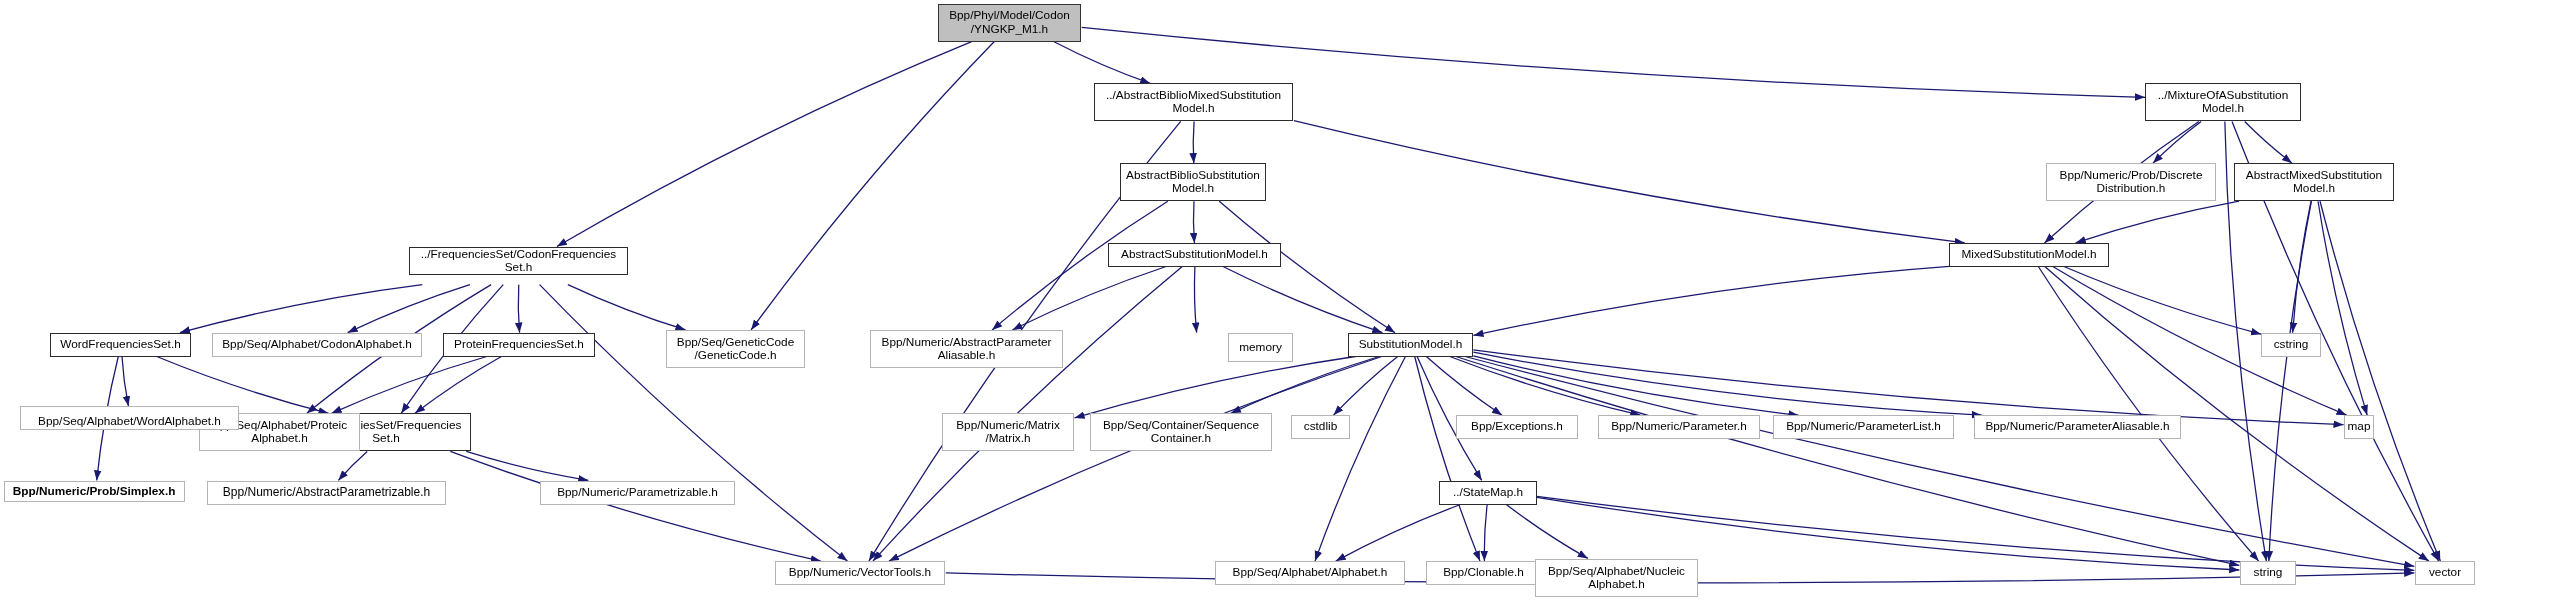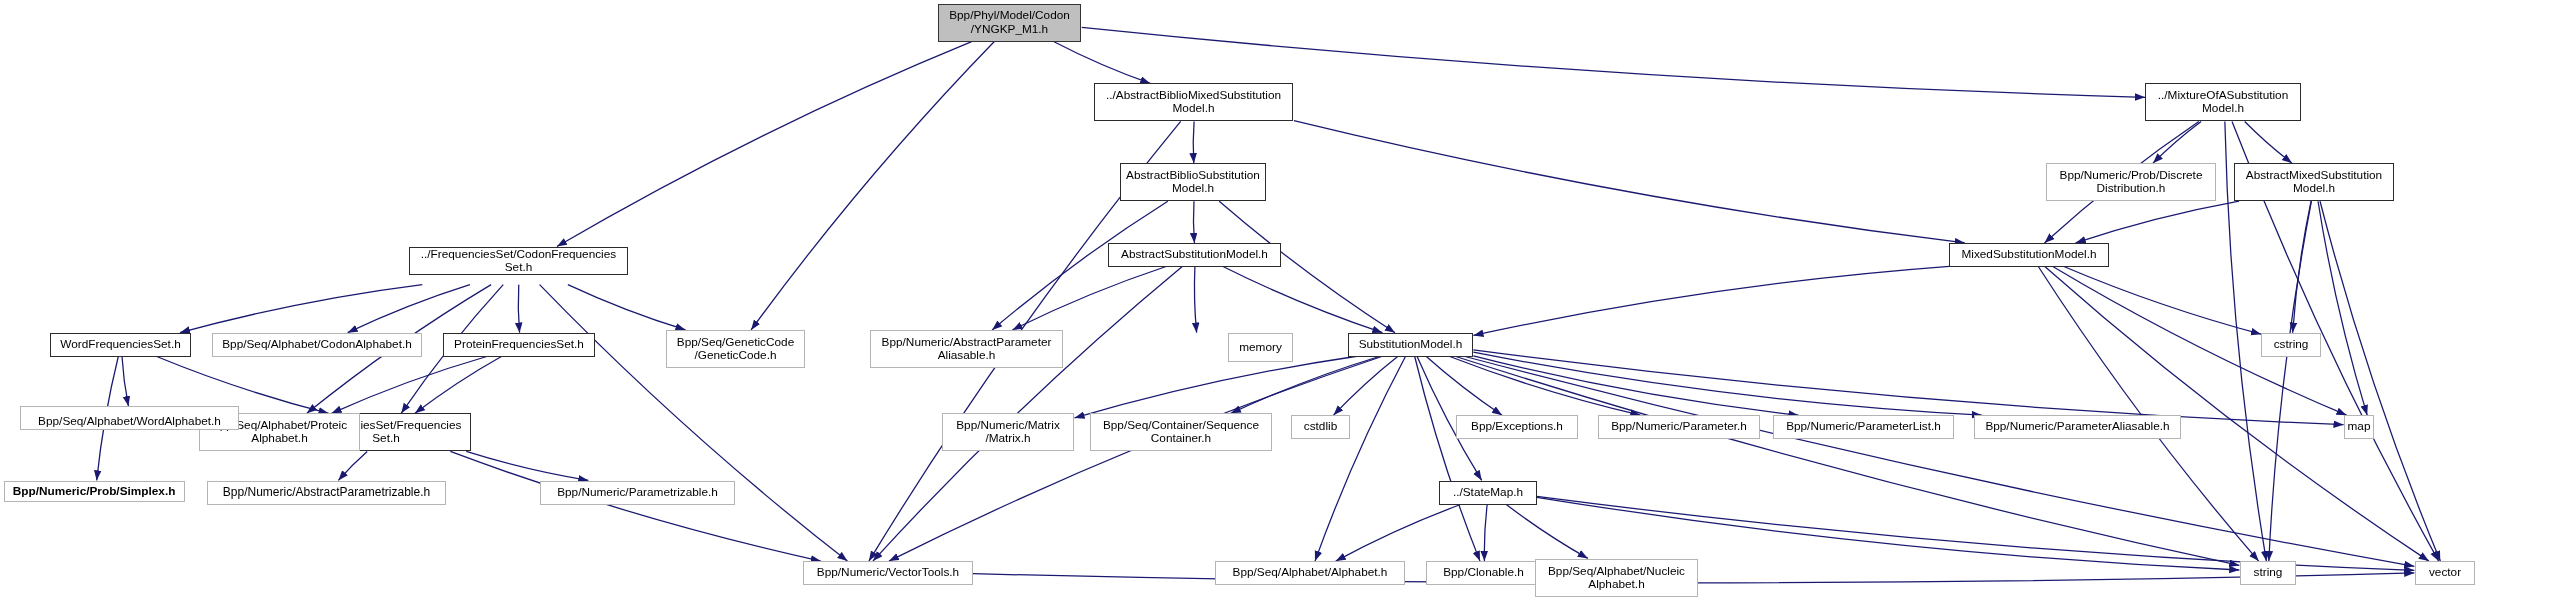--- a/index.html
+++ b/index.html
@@ -192,21 +192,21 @@
       </div>
       <div class="node ext" style="left: 540px; top: 481px; width: 195px; height: 23.6px; font-size: 11.8px;">
         <span>Bpp/Numeric/Parametrizable.h</span>
       </div>
       <div class="node ext" style="left: 20px; top: 406px; width: 219px; height: 23.6px; font-size: 11.8px; align-items: flex-end;">
         <span>Bpp/Seq/Alphabet/WordAlphabet.h</span>
       </div>
       <div class="node hdr" style="left: 1439px; top: 481px; width: 98px; height: 23.6px; font-size: 11.8px;">
         <span>../StateMap.h</span>
       </div>
-      <div class="node ext" style="left: 775px; top: 561px; width: 170px; height: 23.6px; font-size: 11.8px; margin-left: 28px;">
+      <div class="node ext" style="left: 775px; top: 561px; width: 170px; height: 23.6px; font-size: 11.8px;">
         <span>Bpp/Numeric/VectorTools.h</span>
       </div>
       <div class="node ext" style="left: 1215px; top: 561px; width: 190px; height: 23.6px; font-size: 11.8px; justify-content: center;">
         <span>Bpp/Seq/Alphabet/Alphabet.h</span>
       </div>
       <div class="node ext" style="left: 1426px; top: 561px; width: 115px; height: 23.6px; font-size: 11.8px;">
         <span>Bpp/Clonable.h</span>
       </div>
       <div class="node ext" style="left: 1535px; top: 559px; width: 163px; height: 38px; font-size: 11.8px;">
         <span>Bpp/Seq/Alphabet/Nucleic

